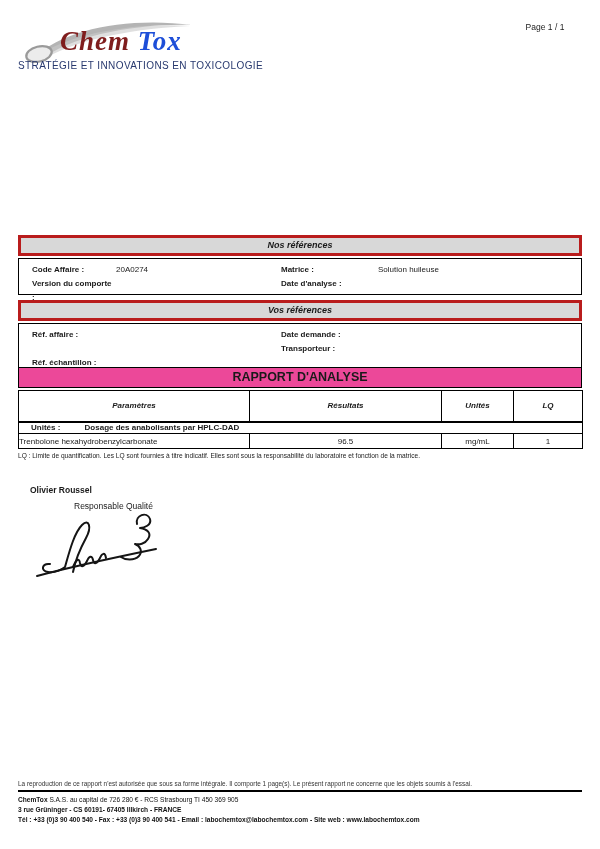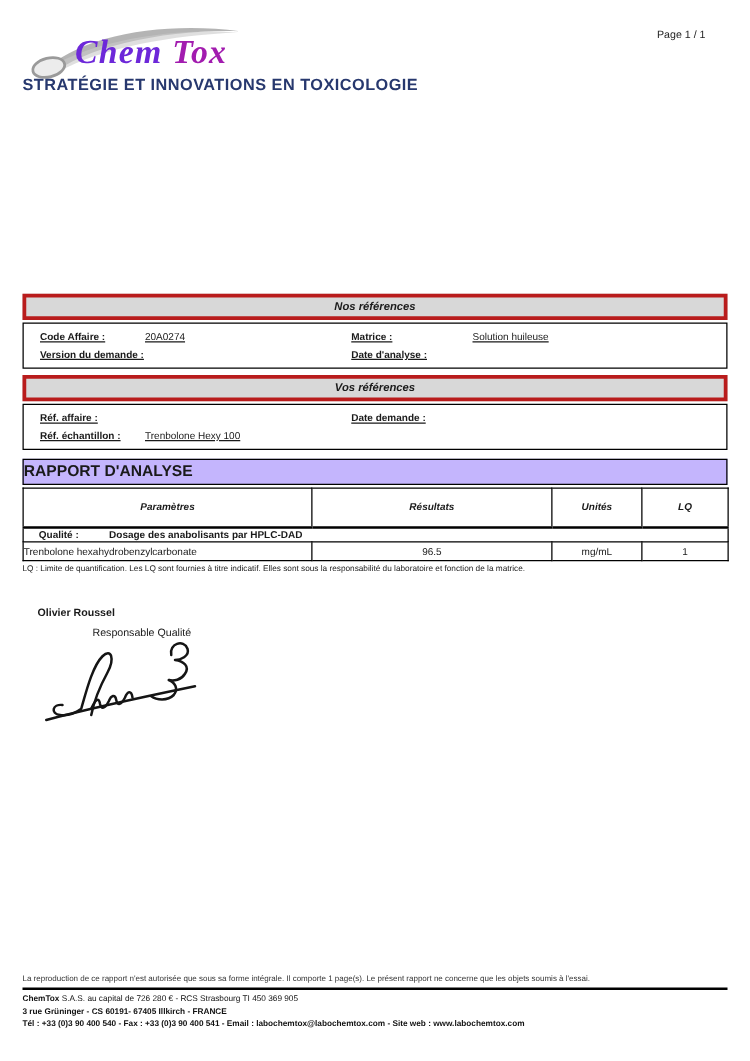--- a/index.html
+++ b/index.html
@@ -8,43 +8,43 @@
   .page {
     position:relative; width:600px; height:849px; background:#fff;
     outline:1px solid #d6d6d6; overflow:hidden;
   }
 
   
   .logo { position:absolute; left:18px; top:18px; width:200px; height:58px; }
   .logo-swoosh { position:absolute; left:2px; top:2px; }
   .logo-text { position:absolute; left:42px; top:8px; font-family:"Liberation Serif", serif;
     font-style:italic; font-weight:bold; font-size:27px; letter-spacing:1px; white-space:nowrap; }
-  .logo-chem { color:#6d28d9; }
-  .logo-tox  { color:#a21caf;font-family:Liberation Serif, serif; }
-  .logo-tagline { position:absolute; left:0; top:42px; font-size:13px; font-weight:bold;
+  .logo-chem { color:#7f1d1d; }
+  .logo-tox  { color:#1d4ed8;font-family:Liberation Serif, serif; }
+  .logo-tagline { position:absolute; left:0; top:42px; font-size:10px; font-weight:normal;
     color:#27386e; letter-spacing:0.4px; white-space:nowrap; }
   .page-num { position:absolute; left:505px; top:22px; width:80px; text-align:center;
     font-size:8.5px; color:#222; }
 
   
   .section { position:absolute; left:18px; width:564px; }
   .bar {
     border:3px solid #b91c1c; background:#d8d8d8; text-align:center;
     font-weight:bold; font-style:italic; font-size:9px; padding:2px 0 3px;
   }
   .refbody { border:1px solid #000; margin-top:2px; padding:4px 0 3px; background:#fff; }
-  .refrow { display:flex; height:14px; line-height:14px; font-size:8px;text-decoration:underline; }
+  .refrow { display:flex; height:14px; line-height:14px; font-size:8px; }
   .c-label-l { width:97px; padding-left:13px; font-weight:bold; }
   .c-value-l { width:165px; }
   .c-label-r { width:97px; padding-left:0; font-weight:bold; }
   .c-value-r { flex:1; }
 
   
   .report-bar {
-    border:1px solid #000; background:#c4b5fd; text-align:left;
+    border:1px solid #000; background:#ec4899; text-align:center;
     font-weight:bold; font-size:12.5px; padding:2px 0 3px;
   }
   table.report { border-collapse:collapse; table-layout:fixed; width:564px; margin-top:2px; }
   table.report td { border:1px solid #000; font-size:8px; }
   .hdr td { font-weight:bold; font-style:italic; font-size:8.5px; text-align:center;
     height:31px; border-bottom-width:2px !important; }
   .method-row td { height:12px; padding-left:12px; }
   .method-label { font-weight:bold; }
   .method-value { font-weight:bold; margin-left:22px; }
   .data-row td { height:15px; text-align:center; }
@@ -84,40 +84,45 @@
   <div class="section" style="top:235px;">
     <div class="bar">Nos références</div>
     <div class="refbody">
       <div class="refrow">
         <span class="c-label-l">Code Affaire :</span>
         <span class="c-value-l">20A0274</span>
         <span class="c-label-r">Matrice :</span>
         <span class="c-value-r">Solution huileuse</span>
       </div>
       <div class="refrow">
-        <span class="c-label-l">Version du demande :</span>
+        <span class="c-label-l">Version du comporte :</span>
         <span class="c-value-l"></span>
         <span class="c-label-r">Date d'analyse :</span>
         <span class="c-value-r"></span>
       </div>
     </div>
   </div>
 
   <div class="section" style="top:300px;">
     <div class="bar">Vos références</div>
     <div class="refbody">
       <div class="refrow">
         <span class="c-label-l">Réf. affaire :</span>
         <span class="c-value-l"></span>
         <span class="c-label-r">Date demande :</span>
         <span class="c-value-r"></span>
       </div>
       <div class="refrow">
+        <span class="c-label-l"></span>
+        <span class="c-value-l"></span>
+        <span class="c-label-r">Transporteur :</span>
+        <span class="c-value-r"></span>
+      </div>
+      <div class="refrow">
         <span class="c-label-l">Réf. échantillon :</span>
-        <span class="c-value-l">Trenbolone Hexy 100</span>
         <span class="c-label-r"></span>
         <span class="c-value-r"></span>
       </div>
     </div>
   </div>
 
   <div class="section" style="top:367px;">
     <div class="report-bar">RAPPORT D'ANALYSE</div>
     <table class="report">
       <colgroup>
@@ -128,21 +133,21 @@
         </colgroup>
       <tbody>
           <tr class="hdr">
         <td>Paramètres</td>
         <td>Résultats</td>
         <td>Unités</td>
         <td>LQ</td>
       </tr>
       <tr class="method-row">
         <td colspan="4">
-          <span class="method-label">Qualité :</span>
+          <span class="method-label">Unités :</span>
           <span class="method-value">Dosage des anabolisants par HPLC-DAD</span>
         </td>
       </tr>
       <tr class="data-row">
         <td class="param">Trenbolone hexahydrobenzylcarbonate</td>
         <td>96.5</td>
         <td>mg/mL</td>
         <td>1</td>
       </tr>
     </tbody>

